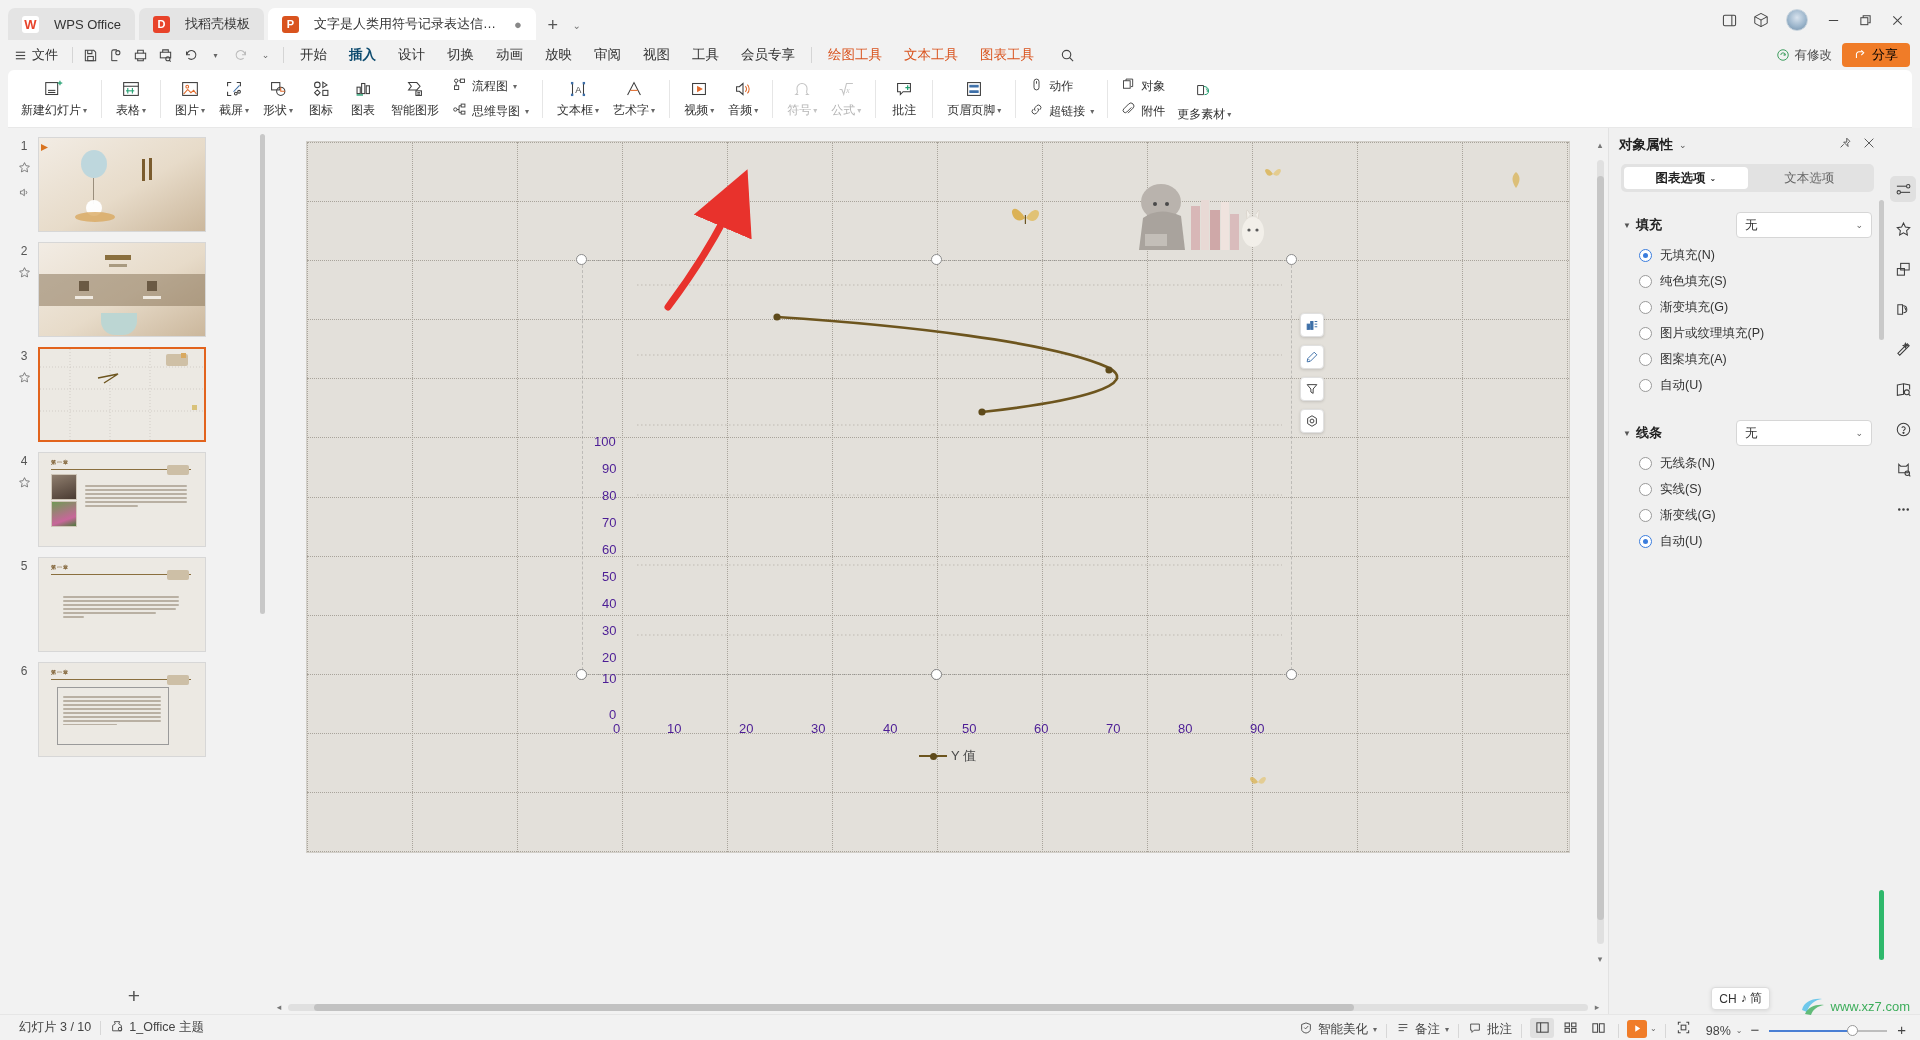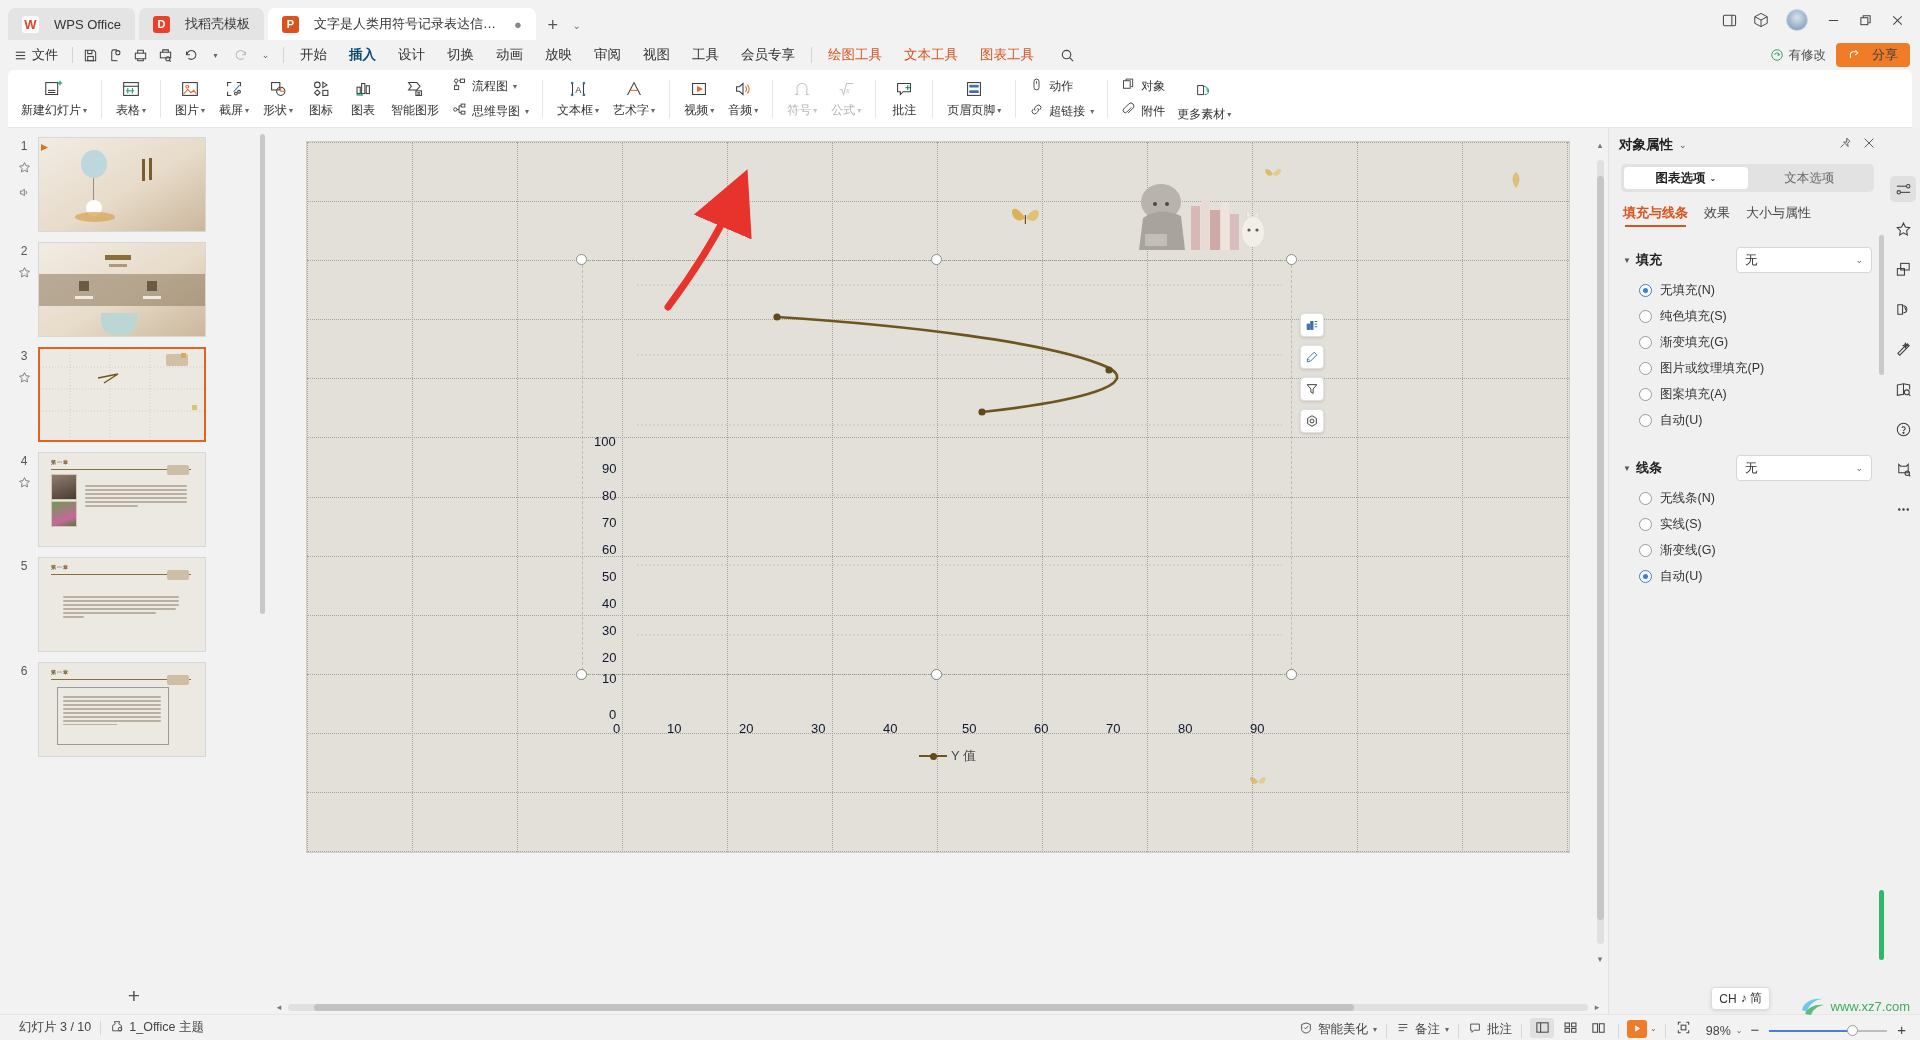--- a/index.html
+++ b/index.html
@@ -56,22 +56,22 @@
   .mitem { padding: 4px 11px; color: #333; font-size: 13.5px; white-space: nowrap; position: relative; }
   .mitem.active { color: #0c4a6e; font-weight: bold; }
   .mitem.tool { color: #d9531e; }
   .mitem.active::after {
     content: ""; position: absolute; left: 11px; right: 11px; bottom: -5px;
     height: 2px; background: #d9531e;
   }
   .menubar-right { position: absolute; right: 10px; display: flex; align-items: center; gap: 10px; }
   .savestate { display: flex; align-items: center; gap: 5px; font-size: 12.5px; color: #4a4a4a; }
   .sharebtn {
-    background: #f07c28; color: #404040; border-radius: 4px; height: 24px;
-    display: flex; align-items: center; gap: 11px; padding: 0 12px; font-size: 13px;
+    background: #f07c28; color: #000000; border-radius: 4px; height: 24px;
+    display: flex; align-items: center; gap: 5px; padding: 0 12px; font-size: 13px;
   }
 
   
   .ribbon {
     height: 58px; background: #fff; margin: 0 8px; border-radius: 6px 6px 0 0;
     display: flex; align-items: center; padding: 0 6px; position: relative;
     flex: none; border-bottom: 1px solid #e8e8e8;
   }
   .rgroup { display: flex; align-items: center; height: 100%; }
   .rsep { width: 1px; height: 38px; background: #e6e6e6; margin: 0 7px; }
@@ -130,21 +130,21 @@
   .gl-v { position:absolute; top:0; bottom:0; width:0; border-left:1px dotted #a9a49b; }
   .gl-h { position:absolute; left:0; right:0; height:0; border-top:1px dotted #a9a49b; }
 
   
   .chartobj { position: absolute; }
   .chart-border { position:absolute; inset:0; border:1px dashed rgba(120,120,120,.35); }
   .handle {
     position:absolute; width:11px; height:11px; border-radius:50%;
     background:#fff; border:1px solid #8b8b8b; z-index:6;
   }
-  .axis-label { position:absolute; font-size:13px; color:#0f172a; font-family:"Liberation Sans",sans-serif; }
+  .axis-label { position:absolute; font-size:13px; color:#4c1d95; font-family:"Liberation Sans",sans-serif; }
   .legend { position:absolute; display:flex; align-items:center; gap:4px; font-size:13px; color:#4a4a4a; }
   .legend .lline { width:28px; height:2px; background:#6d551e; position:relative; }
   .legend .lline::after {
     content:""; position:absolute; left:11px; top:-2.5px; width:7px; height:7px;
     border-radius:50%; background:#5e4a1a;
   }
   .sidebtns { position:absolute; display:flex; flex-direction:column; gap:8px; z-index:7; }
   .sidebtn {
     width:24px; height:24px; background:#fff; border:1px solid #e0e0e0; border-radius:4px;
     display:flex; align-items:center; justify-content:center; box-shadow:0 1px 3px rgba(0,0,0,.14);
@@ -1104,25 +1104,20 @@
       </div>
 
       <div class="pp-seg">
         <div class="pp-seg-item active">
           <span>图表选项</span>
             <span style="font-size:8px;">⌄</span>
         </div>
         <div class="pp-seg-item">文本选项</div>
       </div>
 
-      <div class="pp-subtabs">
-        <span class="pp-subtab active">填充与线条</span>
-        <span class="pp-subtab">效果</span>
-        <span class="pp-subtab">大小与属性</span>
-      </div>
 
       <div class="pp-body">
 
         <div class="pp-sec">
           <span class="pp-sec-tri">▼</span>
           <span class="pp-sec-name">填充</span>
           <div class="pp-select">
             <span class="sv">无</span>
             <span style="font-size:9px;color:#666;">⌄</span>
           </div>

